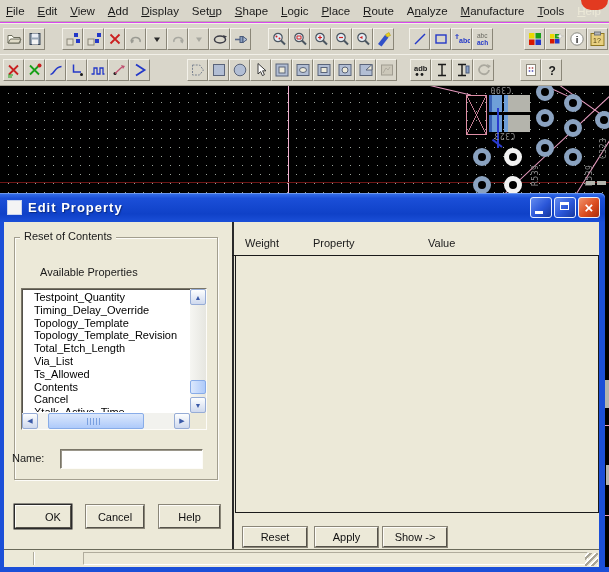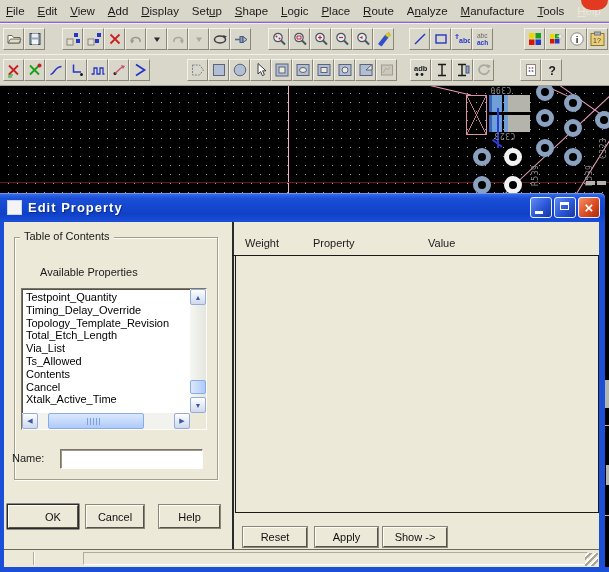--- a/index.html
+++ b/index.html
@@ -1,16 +1,16 @@
 <!DOCTYPE html>
 <html><head>
 <meta charset="utf-8">
 <style>
   html,body{margin:0;padding:0;background:#555;}
-  .screen{position:relative;width:609px;height:572px;background:#8b5cf6;overflow:hidden;
+  .screen{position:relative;width:609px;height:572px;background:#d946ef;overflow:hidden;
           font-family:"Liberation Sans",sans-serif;-webkit-font-smoothing:none;}
   svg text{font-family:"Liberation Sans",sans-serif;}
 
   
   .menubar{position:absolute;left:0;top:0;width:609px;height:22px;display:flex;
            justify-content:space-between;align-items:center;padding:0 6px 0 4px;box-sizing:border-box;
            background:#d9d6ca;border-bottom:1px solid #b8b4a8;font-size:11.5px;color:#1a1a1a;z-index:5;}
   .menu-item{padding:1px 2px;cursor:default;white-space:nowrap;position:relative;z-index:7;}
   .menu-item:last-child{color:#ece9d8;}
   .redbadge{position:absolute;top:0;right:1px;width:27px;height:10px;background:#e23a20;
@@ -79,21 +79,21 @@
 
   .groupbox{left:10px;top:15px;width:204px;height:243px;border:1px solid #a29e8e;
             box-shadow:1px 1px 0 #fdfcf8, inset 1px 1px 0 #fdfcf8;}
   .groupbox-label{left:16px;top:8px;background:#ece9d8;padding:0 4px;font-size:11px;color:#1a1a1a;}
   .avail-label{left:36px;top:44px;font-size:11px;color:#1a1a1a;}
 
   .listbox{left:17px;top:66px;width:186px;height:142px;background:#fff;
            border:1px solid;border-color:#7a7668 #fdfcf8 #fdfcf8 #7a7668;
            box-shadow:inset 1px 1px 0 #55524a;}
   .listbox > *{position:absolute;box-sizing:border-box;}
-  .list-items{left:1px;top:2px;right:17px;bottom:17px;overflow:hidden;font-size:11px;line-height:12.8px;color:#000;}
+  .list-items{left:1px;top:2px;right:17px;bottom:17px;overflow:hidden;font-size:11px;line-height:12.8px;color:#000;padding-left:8px;}
   .list-item{padding-left:3px;white-space:nowrap;}
   .vscroll{right:0;top:0;width:16px;bottom:16px;background:linear-gradient(90deg,#f6f6f2,#e6e6e0);}
   .hscroll{left:0;bottom:0;height:16px;right:16px;background:#f2f2ee;}
   .sb-btn{position:absolute;width:16px;height:16px;background:linear-gradient(180deg,#fdfefe,#cfd9ee);
           border:1px solid #96acd6;border-radius:2px;color:#3a5aa8;font-size:7px;
           display:flex;align-items:center;justify-content:center;box-sizing:border-box;padding:0;}
   .sb-up{top:0;} .sb-down{bottom:0;} .sb-left{left:0;} .sb-right{right:0;}
   .vthumb{position:absolute;left:0;top:91px;width:16px;height:14px;border-radius:2px;
           background:linear-gradient(90deg,#dce8fc,#aecafa);border:1px solid #88ace8;box-sizing:border-box;}
   .hthumb{position:absolute;left:26px;top:0;width:96px;height:16px;border-radius:2px;
@@ -101,21 +101,21 @@
   .hthumb span{position:absolute;left:38px;top:4px;width:14px;height:7px;
           background:repeating-linear-gradient(90deg,#7aa0e0 0 1px,transparent 1px 3px);}
   .sb-corner{right:0;bottom:0;width:16px;height:16px;background:#ece9d8;}
 
   .name-label{left:8px;top:230px;font-size:11px;color:#1a1a1a;}
   .name-input{left:56px;top:227px;width:143px;height:20px;background:#fff;font-size:11px;padding:2px 4px;
               border:1px solid;border-color:#7a7668 #fdfcf8 #fdfcf8 #7a7668;box-shadow:inset 1px 1px 0 #9a968a;}
 
   .btn{background:#ece9d8;border:1px solid;border-color:#fdfcf8 #55524a #55524a #fdfcf8;
        box-shadow:0 0 0 1px #8a8678;font-size:11px;color:#111;text-align:center;padding:0;height:23px;}
-  .btn-ok{left:4px;top:283px;width:70px;box-shadow:0 0 0 1.5px #2a2a2a;padding-left:20px;}
+  .btn-ok{left:11px;top:283px;width:56px;box-shadow:0 0 0 1.5px #2a2a2a;padding-left:20px;}
   .btn-cancel{left:82px;top:283px;width:58px;}
   .btn-help{left:155px;top:283px;width:61px;}
 
   .divider-v{left:228px;top:0;width:2px;height:327px;background:#2a2a2a;}
   .hdr{top:15px;font-size:11px;color:#1a1a1a;}
   .hdr-delete{left:241px;} .hdr-property{left:309px;} .hdr-value{left:424px;}
   .hdr-line{left:228px;top:33px;width:367px;height:1px;background:#1a1a1a;}
   .prop-box{left:231px;top:34px;width:364px;height:257px;border:1px solid #1a1a1a;border-top:none;background:#ece9d8;}
 
   .btn-reset{left:239px;top:305px;width:64px;height:20px;}
@@ -624,27 +624,28 @@
           </button>
         <button class="win-btn closeb">
             <span class="glyph-x">×</span>
           </button>
       </div>
     </div>
 
     <div class="dlg-inner">
 
       <div class="groupbox"></div>
-      <div class="groupbox-label">Table of Contents</div>
+      <div class="groupbox-label">Reset of Contents</div>
       <div class="avail-label">Available Properties</div>
 
       <div class="listbox">
         <div class="list-items" id="prop-list">
             <div class="list-item">Testpoint_Quantity</div>
             <div class="list-item">Timing_Delay_Override</div>
+            <div class="list-item">Topology_Template</div>
             <div class="list-item">Topology_Template_Revision</div>
             <div class="list-item">Total_Etch_Length</div>
             <div class="list-item">Via_List</div>
             <div class="list-item">Ts_Allowed</div>
             <div class="list-item">Contents</div>
             <div class="list-item">Cancel</div>
             <div class="list-item">Xtalk_Active_Time</div>
           </div>
         <div class="vscroll">
           <button class="sb-btn sb-up">▲</button>

